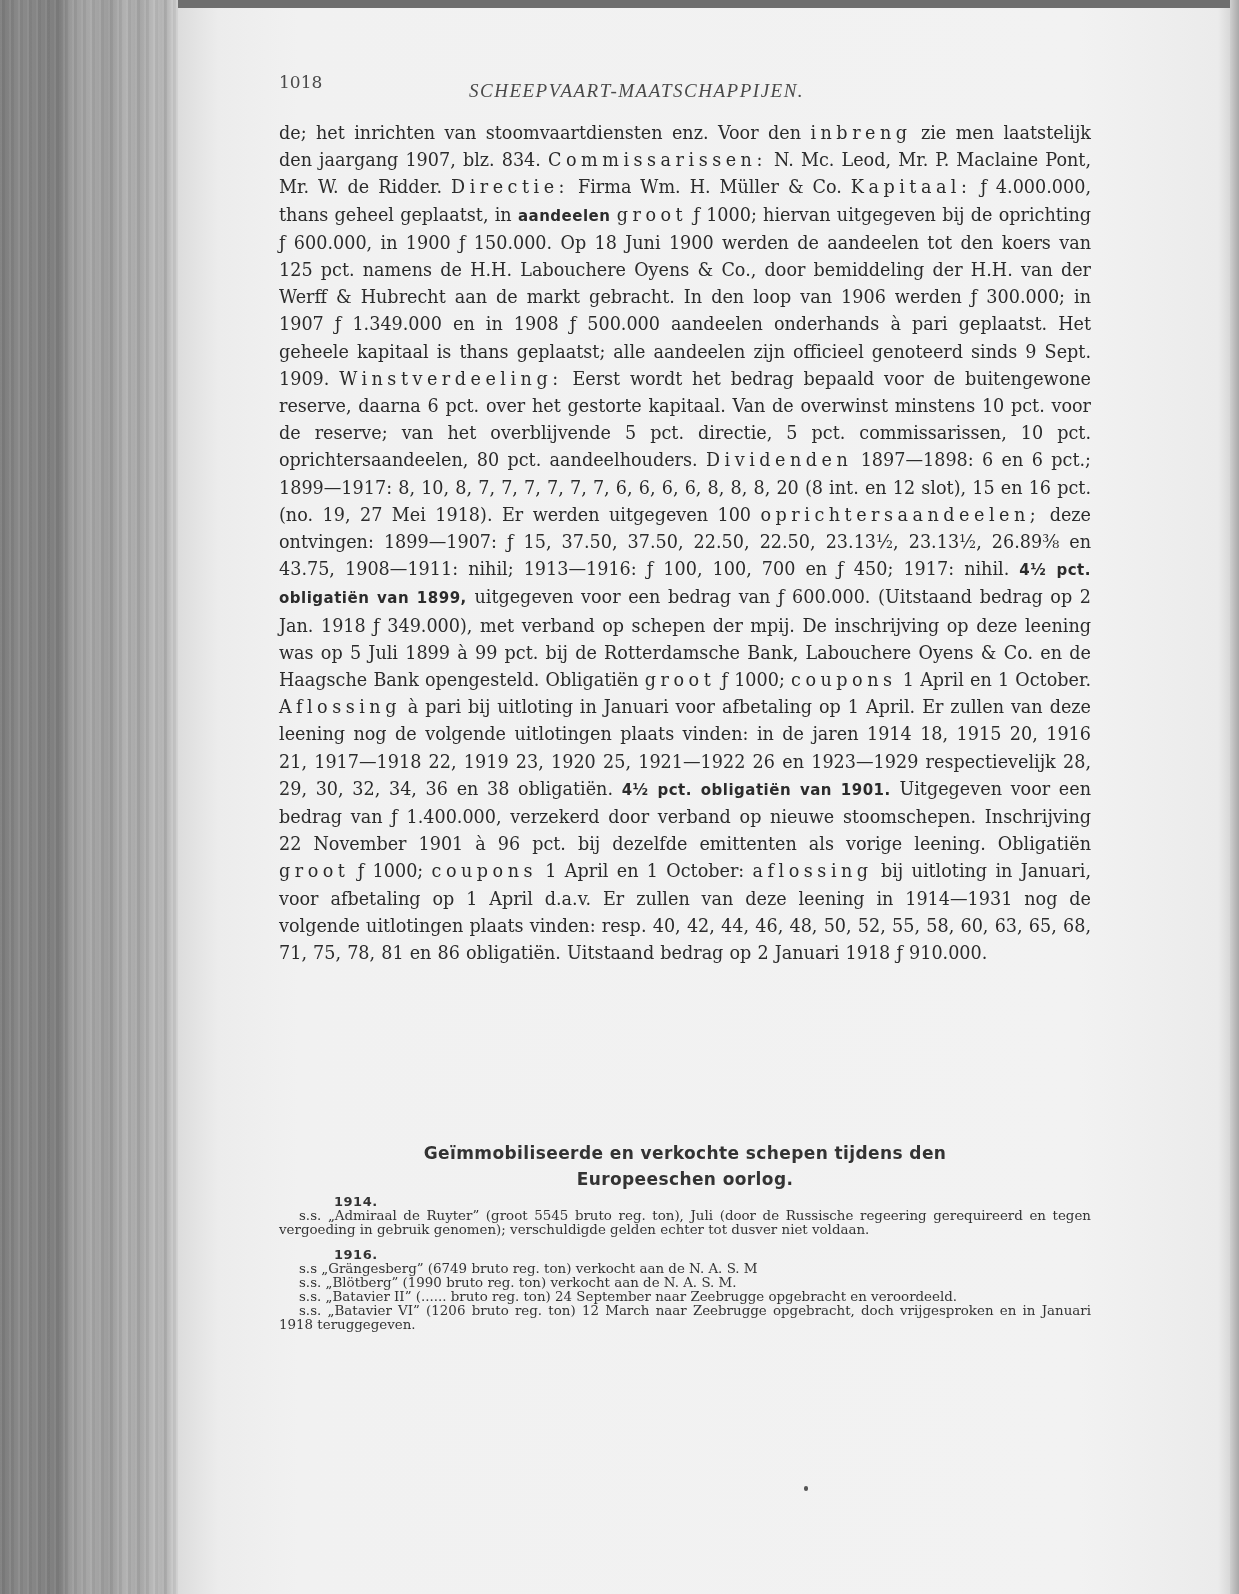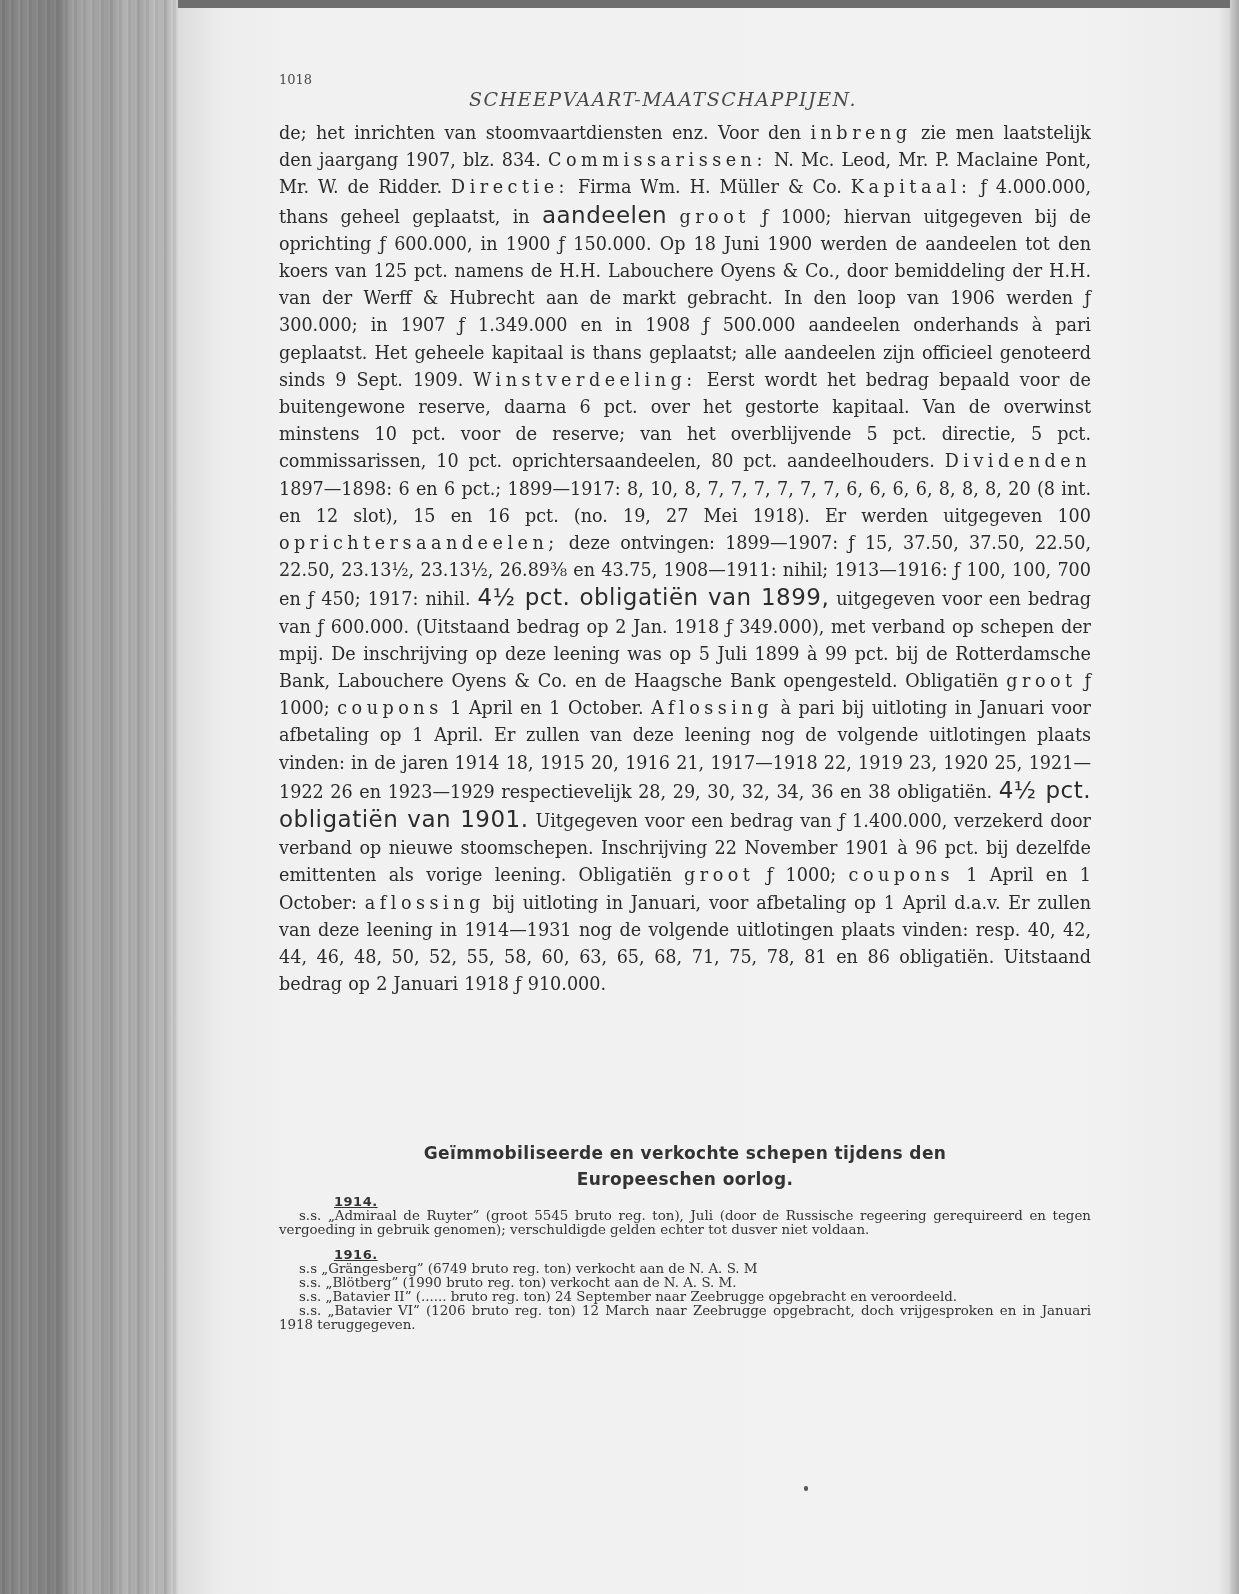--- a/index.html
+++ b/index.html
@@ -17,35 +17,35 @@
       background: repeating-linear-gradient(90deg, rgba(255,255,255,0.06) 0 2px, rgba(0,0,0,0.05) 2px 5px, transparent 5px 9px);
     }
     .top-edge { position: absolute; left: 0; top: 0; width: 1239px; height: 8px; background: #6e6e6e; }
     .page {
       position: absolute; left: 178px; top: 8px; width: 1052px; height: 1586px;
       background: linear-gradient(90deg, #dcdcdc 0px, #ececec 40px, #f1f1f1 120px, #f2f2f2 900px, #ebebeb 1040px, #d8d8d8 1052px);
     }
     .right-edge { position: absolute; right: 0; top: 0; width: 9px; height: 1594px; background: linear-gradient(90deg, #cfcfcf, #a9a9a9); }
     .text-block { position: absolute; left: 101px; top: 0; width: 812px; color: #2b2b2b; }
     .running-head { position: absolute; top: 64px; left: 0; width: 812px; height: 24px; }
-    .page-number { position: absolute; left: 0; top: 0; font-size: 13px; color: #4a4a4a; }
-    .running-title { position: absolute; left: 190px; top: 16px; font-size: 19px; font-style: italic; letter-spacing: 1.5px; color: #4a4a4a; }
+    .page-number { position: absolute; left: 0; top: 0; font-size: 17px; color: #4a4a4a; }
+    .running-title { position: absolute; left: 190px; top: 8px; font-size: 19px; font-style: italic; letter-spacing: 1.5px; color: #4a4a4a; font-family: Liberation Serif, serif; }
     .body-text {
       position: absolute; top: 112px; left: 0; width: 812px;
       font-size: 17.6px; line-height: 27.2px; text-align: justify; text-align-last: left;
       hyphens: manual; word-spacing: 0.5px;
     }
     .spaced { letter-spacing: 4.5px; }
-    .bold-sans { font-family: "DejaVu Sans", sans-serif; font-weight: normal; letter-spacing: 0.5px; font-size: 23px; }
+    .bold-sans { font-family: "DejaVu Sans", sans-serif; font-weight: bold; letter-spacing: 0.5px; font-size: 15px; }
     .section { position: absolute; top: 1132px; left: 0; width: 812px; }
     .section-title {
       text-align: center; font-family: "DejaVu Sans", sans-serif; font-weight: bold; font-size: 17px;
       line-height: 26px; color: #333; letter-spacing: 0.4px;
     }
-    .year-heading { font-family: "DejaVu Sans", sans-serif; font-weight: bold; font-size: 13px; color: #333; margin-left: 55px; letter-spacing: 0.5px; text-decoration: underline; }
+    .year-heading { font-family: "DejaVu Sans", sans-serif; font-weight: bold; font-size: 13px; color: #333; margin-left: 55px; letter-spacing: 0.5px; }
     .entry { font-size: 13.4px; line-height: 14px; text-indent: 20px; text-align: justify; color: #333; margin: 0; }
     .group { margin-top: 2px; }
     .group + .group { margin-top: 10px; }
     .dot { position: absolute; left: 626px; top: 1478px; width: 4px; height: 5px; background: #555; border-radius: 2px; }
   </style>
 </head>
 <body>
 
 <div class="top-edge"></div>
 <div class="binding"></div>

